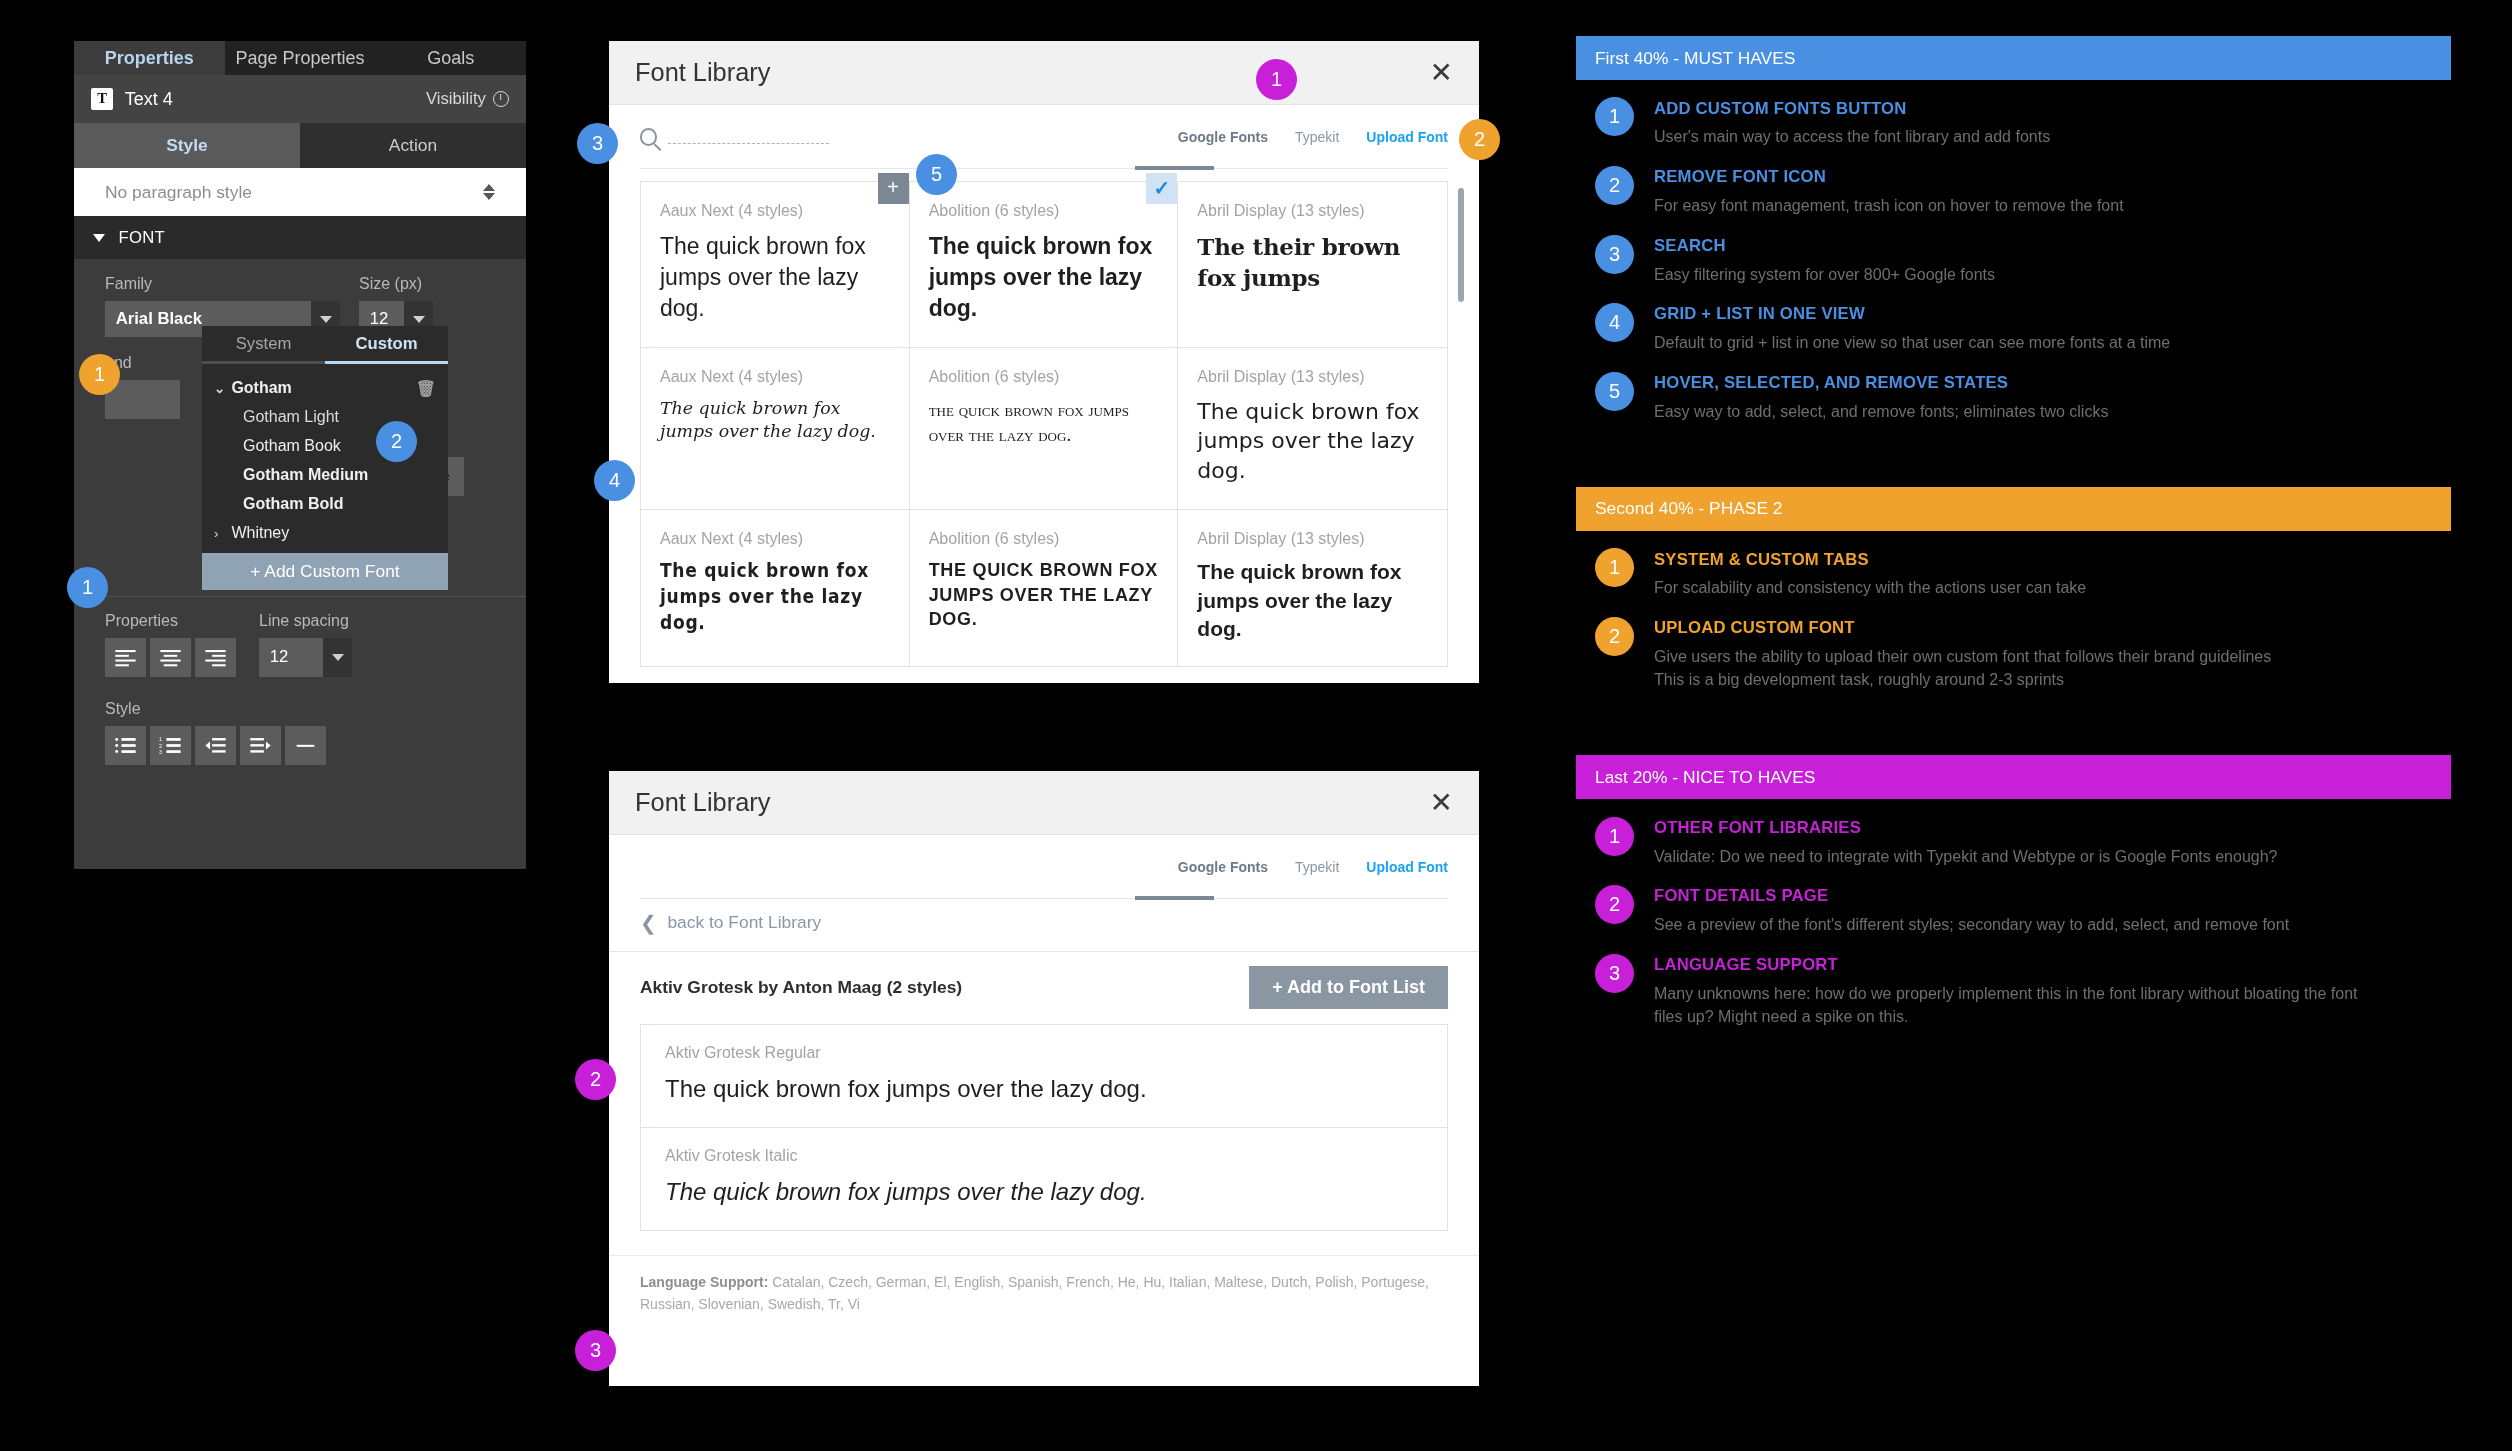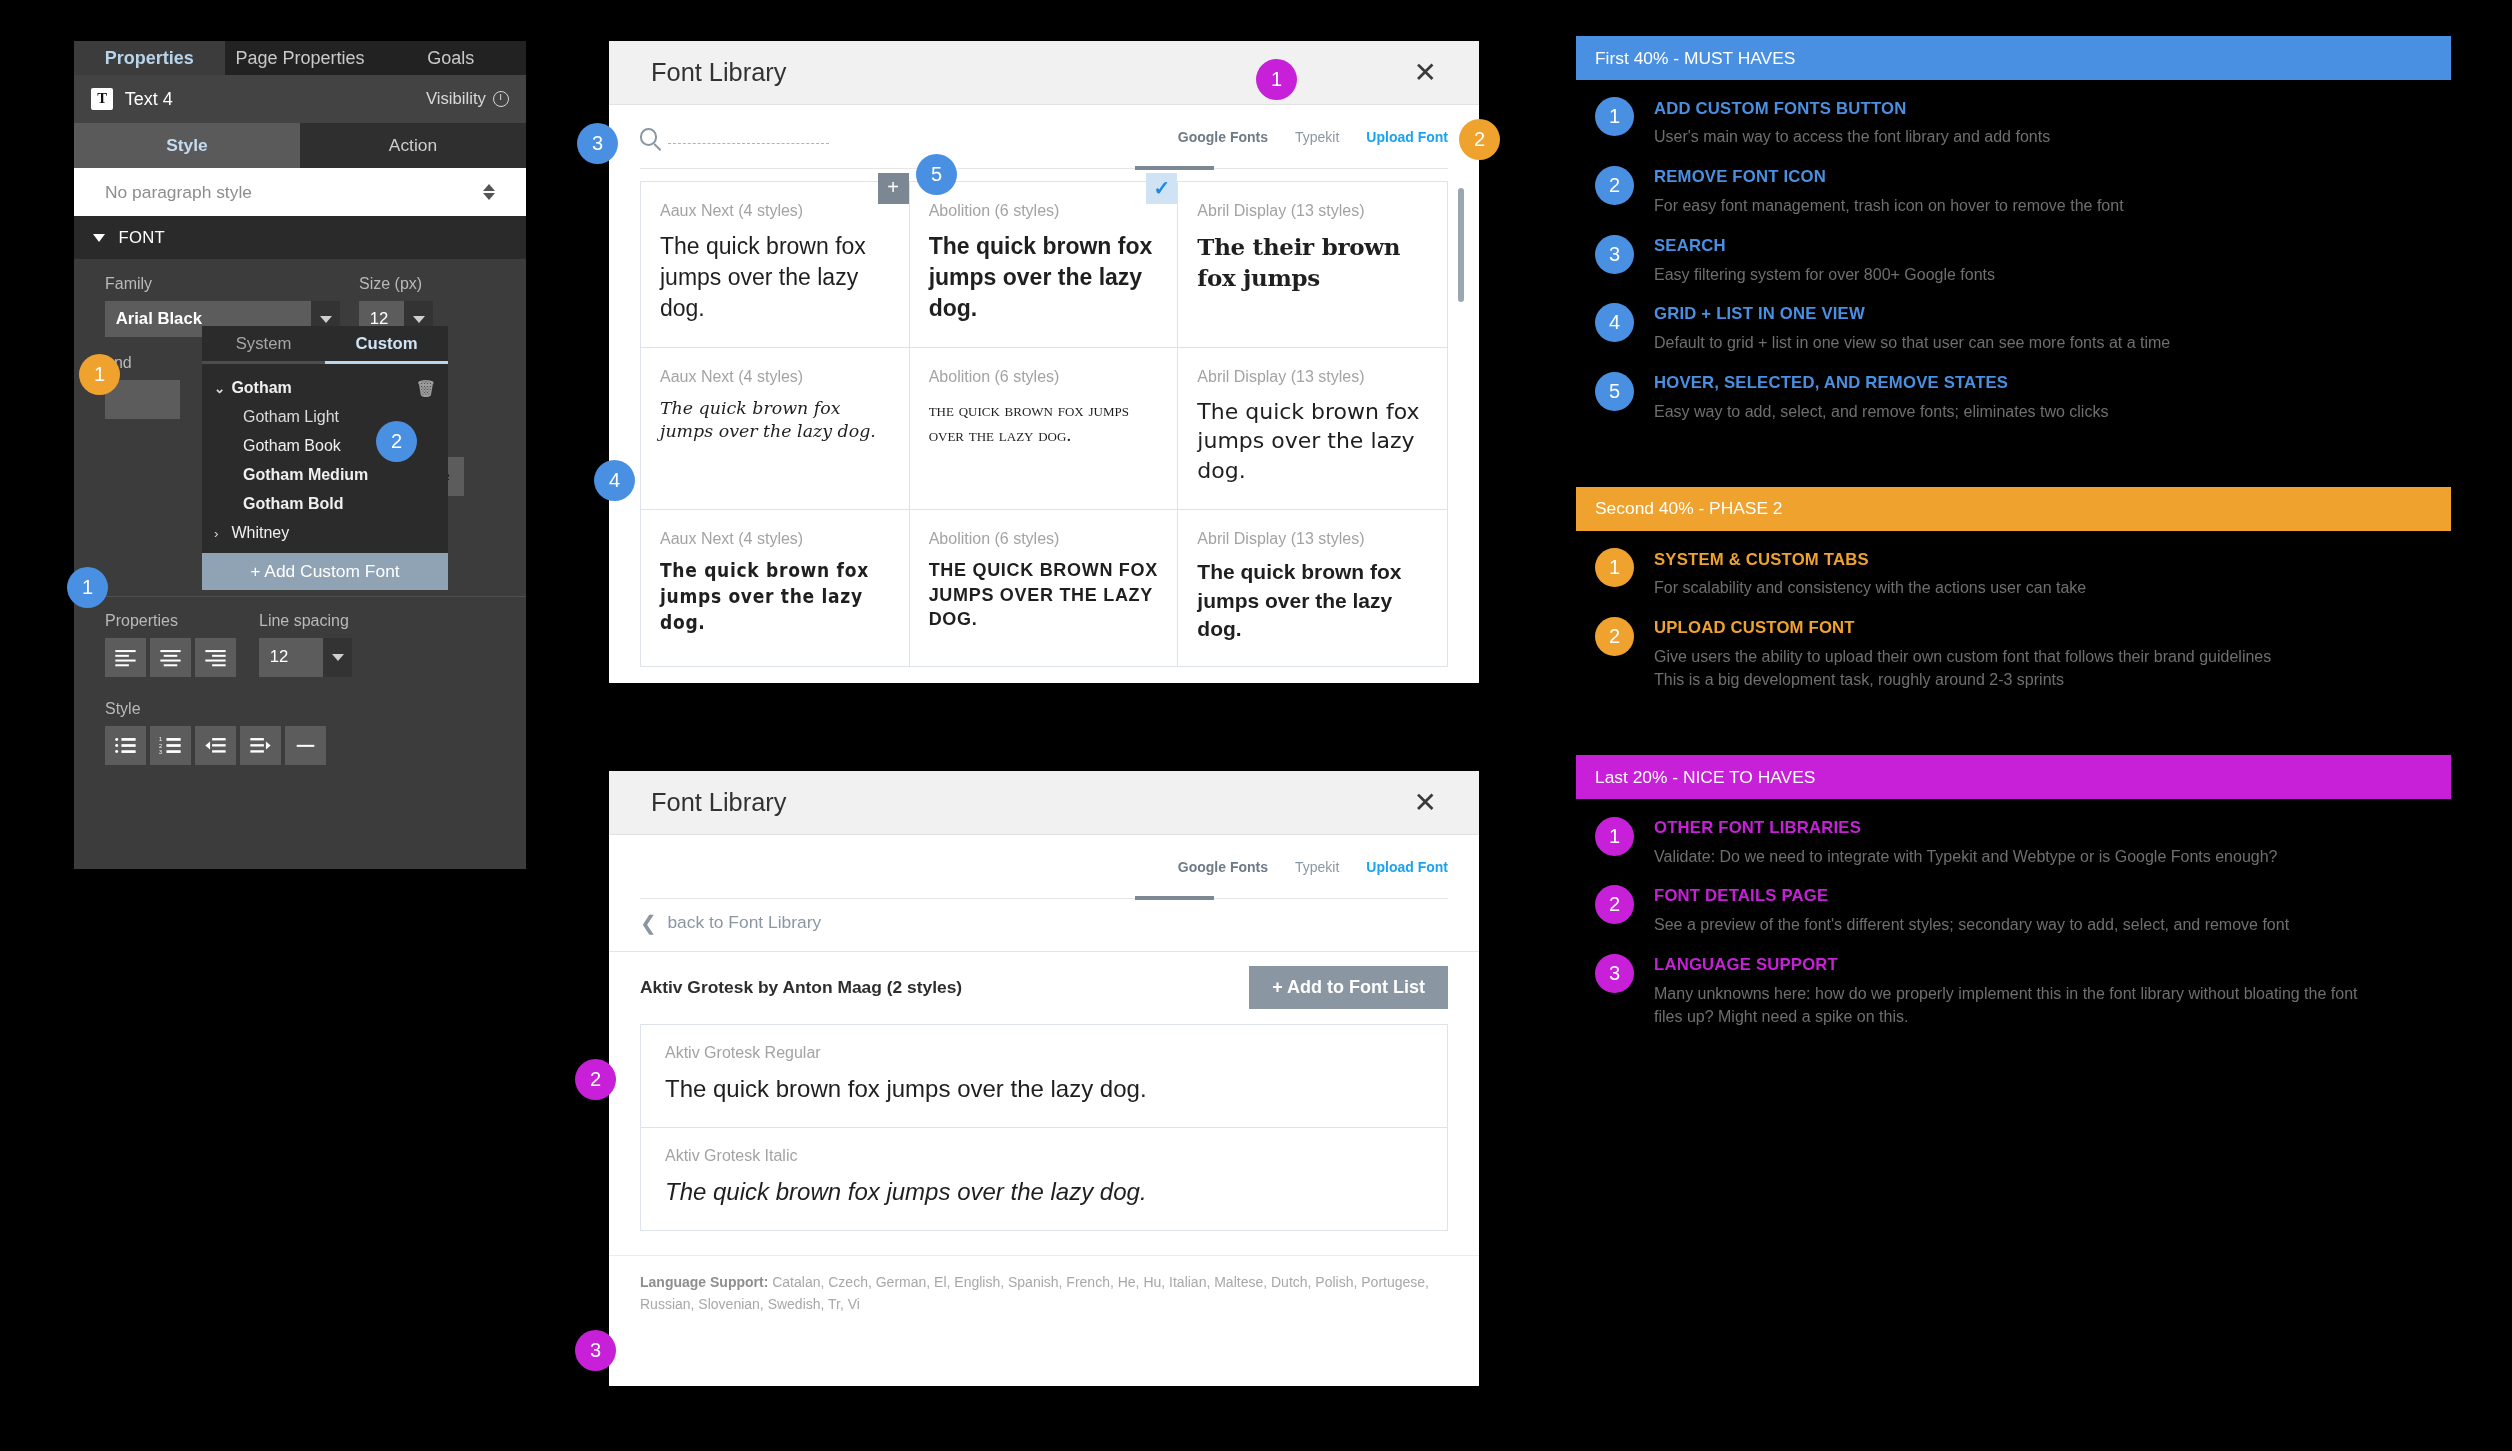--- a/index.html
+++ b/index.html
@@ -128,21 +128,21 @@
   .ls-ctl { display: flex; height: 39px; margin-top: 8px; }
   .ls-ctl .val { width: 64px; background: #5c5c5c; color: #fff; font-size: 16.7px; display: flex; align-items: center; padding: 0 10.7px; }
   .ls-ctl .arw { width: 29px; background: #333; display: flex; align-items: center; justify-content: center; }
   .ls-ctl .arw i { width: 0; height: 0; border-left: 6px solid transparent; border-right: 6px solid transparent; border-top: 7.4px solid #cfcfcf; }
   .row-style { padding: 23px 31px 0 31px; }
 
   
   .modal { position: absolute; background: #fff; box-shadow: 0 1.3px 6.7px rgba(0,0,0,.3); }
   .modal-hd {
     height: 64px; background: #f1f1f1; display: flex; align-items: center;
-    padding: 0 42px; border-bottom: 0.7px solid #e2e2e2;
+    padding: 0 26px; border-bottom: 0.7px solid #e2e2e2;
   }
   .modal-title { font-size: 25.4px; color: #333; }
   .modal-x { margin-left: auto; font-size: 28px; color: #3a3a3a; line-height: 1; }
 
   .modal-toolbar { position: relative; height: 64px; display: flex; align-items: center; padding: 0 31px; }
   .search-wrap { display: flex; align-items: center; gap: 10.7px; }
   .mag { width: 17.4px; height: 17.4px; border: 2px solid #8a97a3; border-radius: 50%; position: relative; display:inline-block; }
   .mag::after { content: ""; position: absolute; right: -6px; bottom: -4.7px; width: 8.7px; height: 2px; background: #8a97a3; transform: rotate(45deg); }
   .search-line { width: 161px; border-bottom: 1.3px dashed #9fb6cc; height: 14.7px; }
   .tabs { margin-left: auto; display: flex; gap: 27px; align-items: baseline; }

